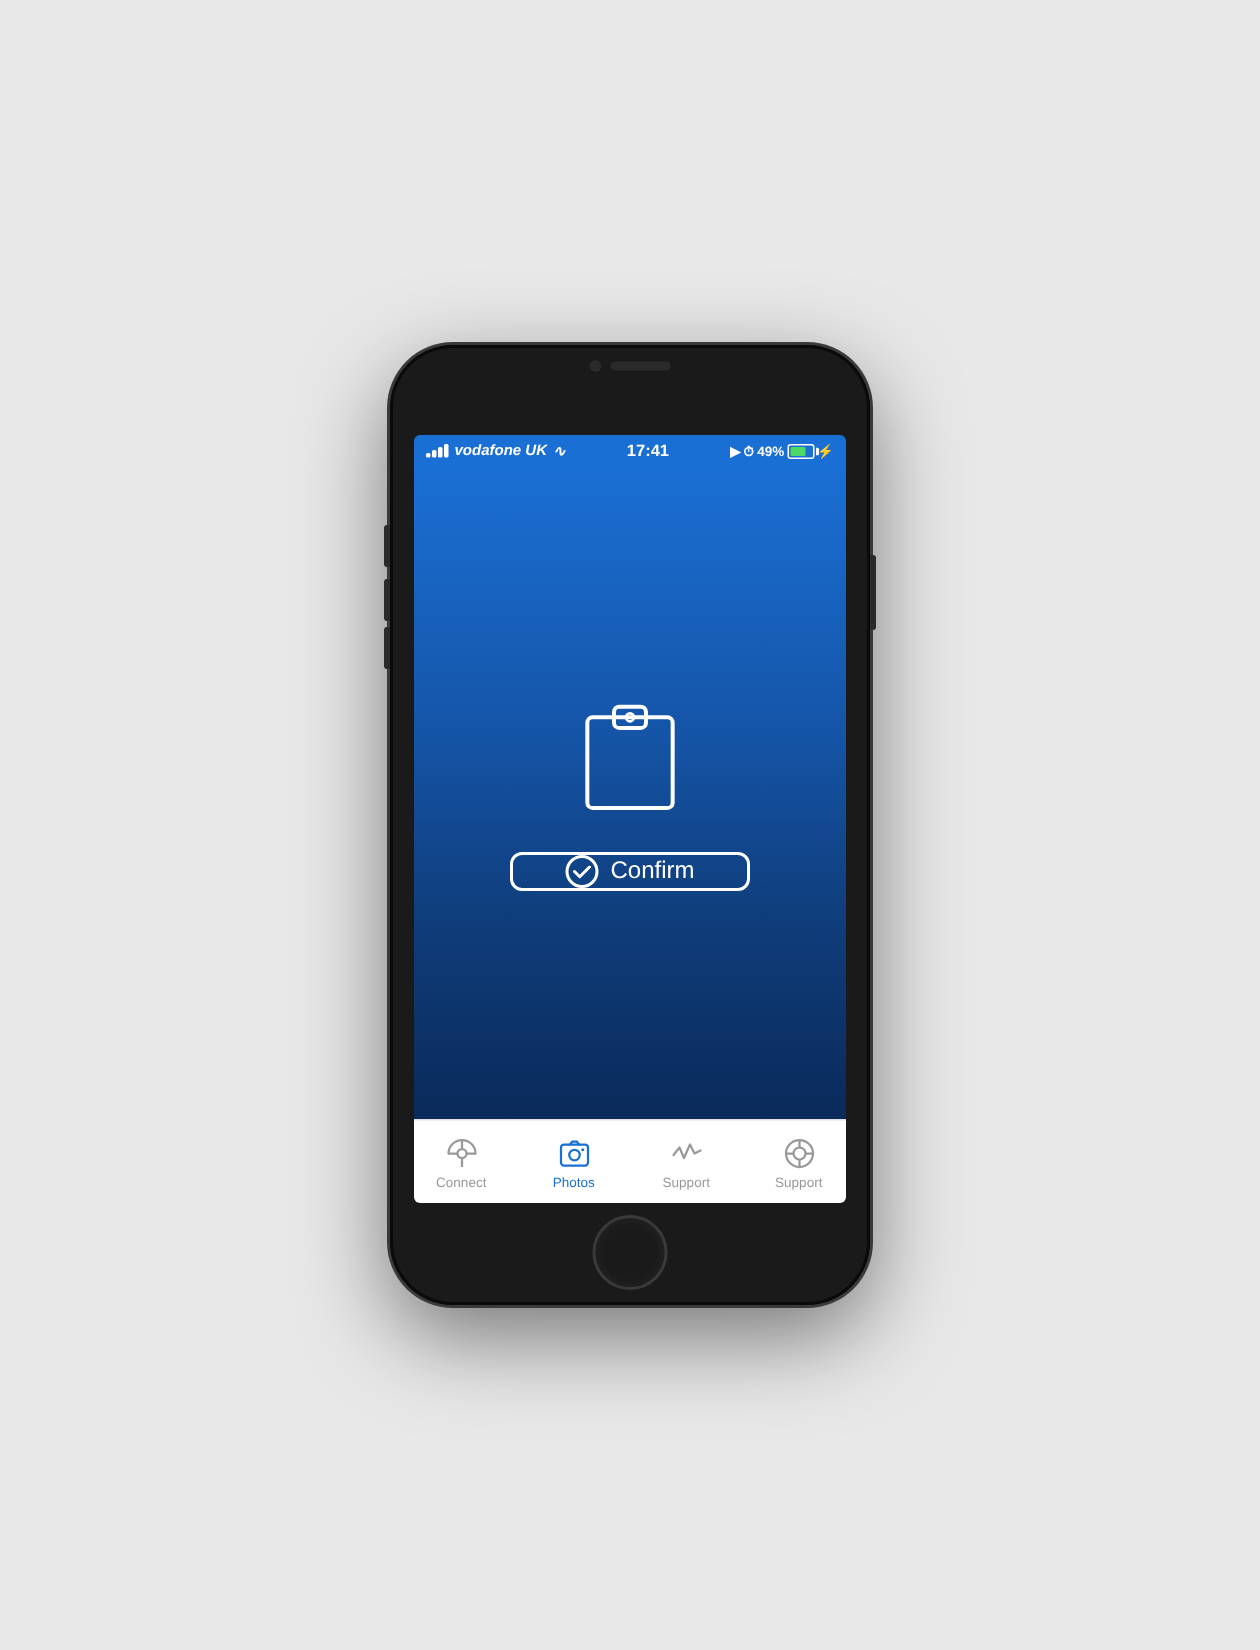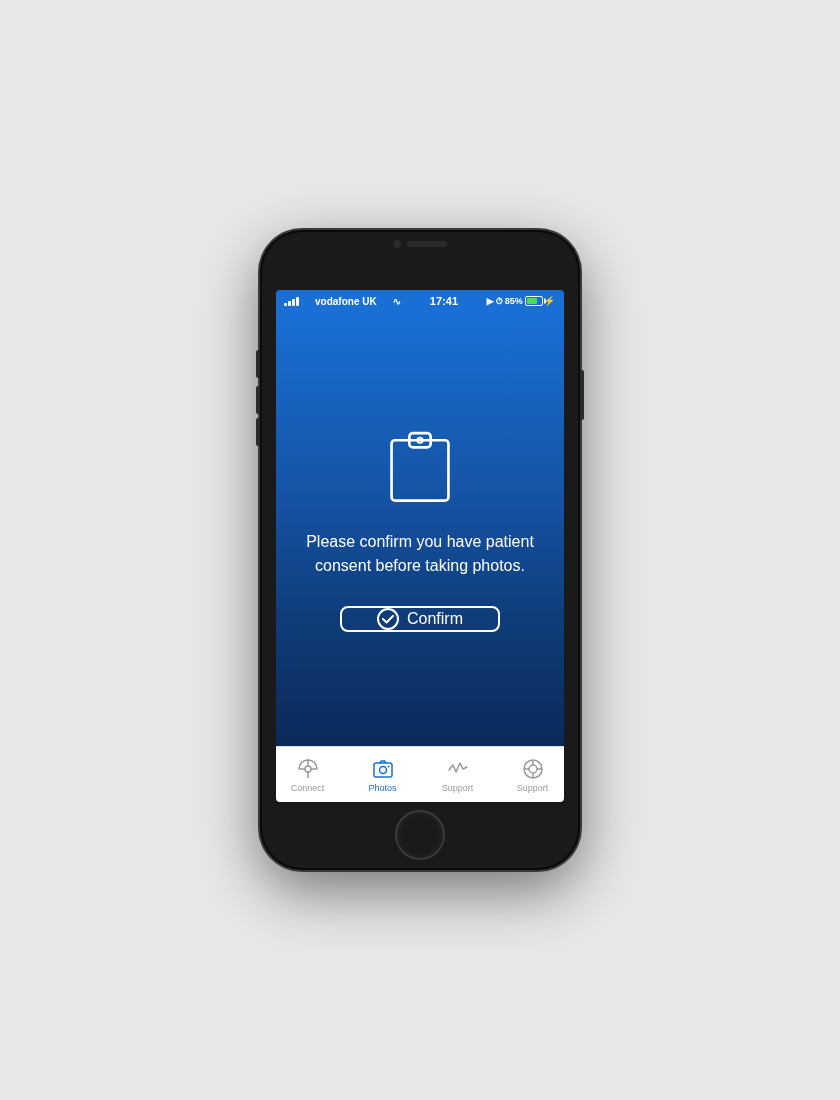--- a/index.html
+++ b/index.html
@@ -95,21 +95,22 @@
       justify-content: space-between;
       padding: 0 8px;
       font-size: 10px;
       color: white;
       font-weight: 600;
       flex-shrink: 0;
     }
     .status-left {
       display: flex;
       align-items: flex-start;
-      gap: 16px;
+      gap: 4px;
+      font-style: italic;
     }
     .status-center {
       font-weight: 700;
       font-size: 11px;
     }
     .status-right {
       display: flex;
       align-items: center;
       gap: 2px;
       font-size: 9px;
@@ -278,40 +279,39 @@
           <div class="signal-bar" style="height:7px;"></div>
           <div class="signal-bar" style="height:9px;"></div>
         </div>
         <span>vodafone UK</span>
         <span style="font-size:10px;">∿</span>
       </div>
       <div class="status-center">17:41</div>
       <div class="status-right">
         <span>▶</span>
         <span>⏱</span>
-        <span>85%</span>
+        <span>49%</span>
         <div class="battery">
           <div class="battery-fill"></div>
         </div>
         <span style="font-size:9px;">⚡</span>
       </div>
     </div>
 
     <div class="main-content">
 
       <svg class="clipboard-icon" viewBox="0 0 80 90" fill="none" xmlns="http://www.w3.org/2000/svg">
 
         <rect x="8" y="16" width="64" height="68" rx="4" stroke="white" stroke-width="3" fill="none"></rect>
 
         <rect x="28" y="8" width="24" height="16" rx="4" stroke="white" stroke-width="3" fill="none"></rect>
 
         <circle cx="40" cy="16" r="3" stroke="white" stroke-width="2" fill="none"></circle>
       </svg>
 
-      <p class="consent-text">Please confirm you have patient consent before taking photos.</p>
 
       <button class="confirm-button">
         <div class="check-circle">
           <svg width="12" height="9" viewBox="0 0 12 9" fill="none">
             <path d="M1 4L4.5 7.5L11 1" stroke="white" stroke-width="2" stroke-linecap="round" stroke-linejoin="round"></path>
           </svg>
         </div>
         <span>Confirm</span>
       </button>
 

